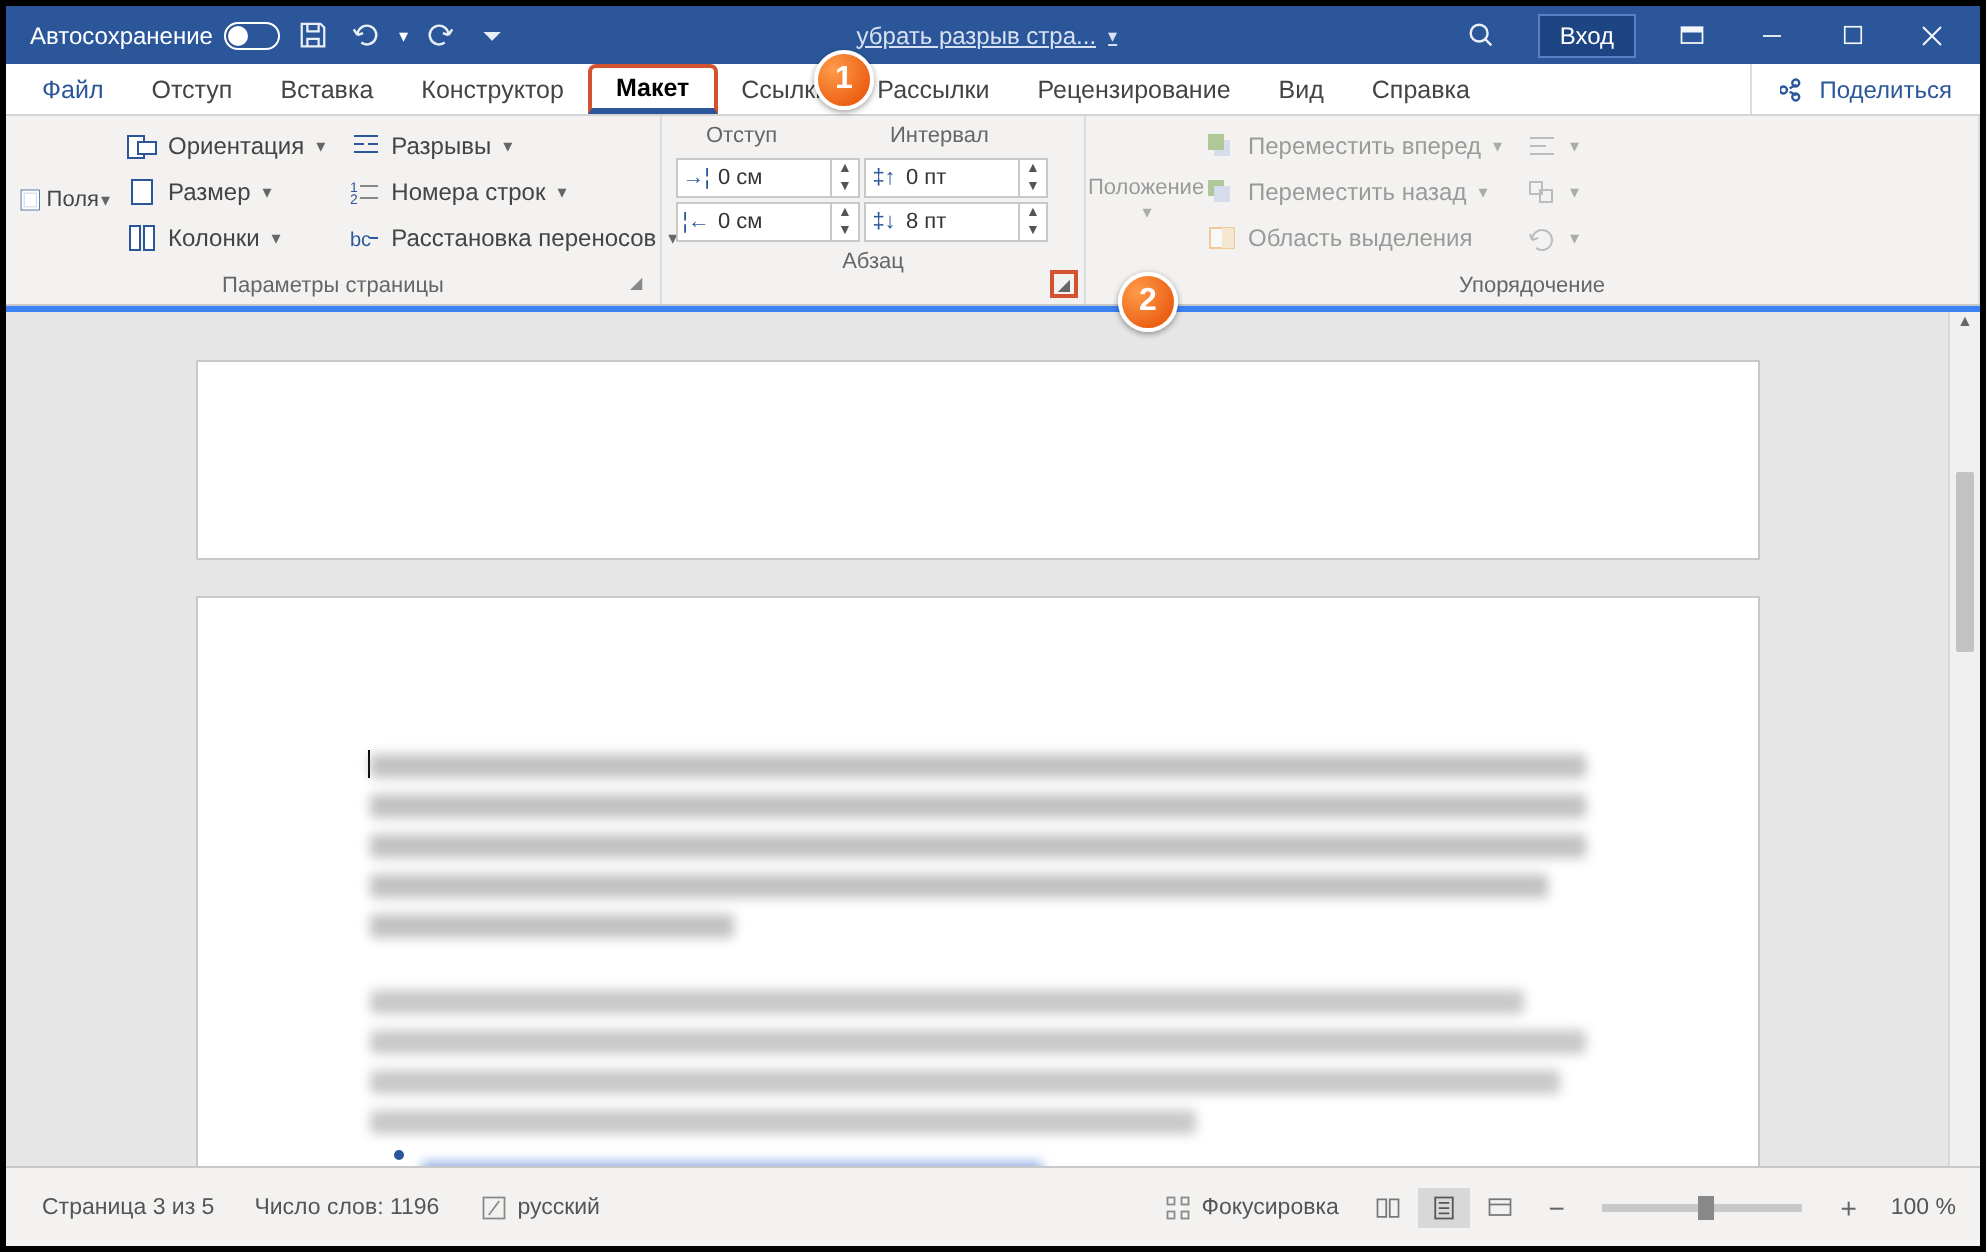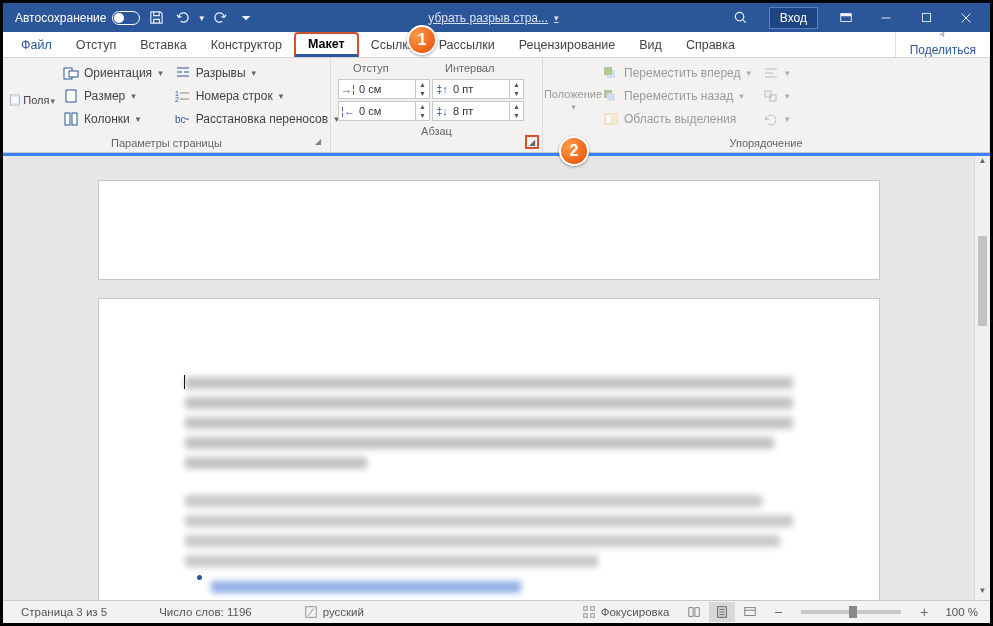--- a/index.html
+++ b/index.html
@@ -71,21 +71,21 @@
     cursor: pointer; font-size: 12.5px;
   }
   .tab.file { color: #2b579a; font-weight: 400; }
   .tab.active {
     border: 2px solid #d35230; border-bottom: 3px solid #2b579a;
     border-radius: 4px 4px 0 0; color: #000; font-weight: 600;
     position: relative; z-index: 2;
   }
   .share-btn {
     margin-left: auto; display: flex; align-items: center; gap: 6px;
-    padding: 0 14px; border-left: 1px solid #ddd; color: #2b579a; cursor: pointer; flex-direction: column;
+    padding: 0 14px; border-left: 1px solid #ddd; color: #2b579a; cursor: pointer;
   }
 
   
   .ribbon {
     height: 95px;
     background: #f3f2f1;
     border-bottom: 1px solid #c8c8c8;
     display: flex;
   }
   .group {
@@ -176,25 +176,24 @@
   .bullet {
     width: 5px; height: 5px; background: #2b579a; border-radius: 50%;
     position: absolute; left: 98px; margin-top: -18px;
   }
   .cursor-line {
     position: absolute; left: 85px; top: 76px; width: 1px; height: 14px; background: #000;
   }
 
   
   .statusbar {
-    position: absolute; left: 0; right: 0; bottom: 0; height: 23px;
+    position: absolute; left: 0; right: 0; bottom: 0; height: 40px;
     background: #f3f2f1; border-top: 1px solid #c8c8c8;
     display: flex; align-items: center; font-size: 11.5px; color: #555;
     padding: 0 8px;
-    gap: 32px;
   }
   .status-seg { padding: 0 10px; display: flex; align-items: center; gap: 5px; }
   .status-right { margin-left: auto; display: flex; align-items: center; gap: 2px; }
   .view-btn {
     width: 26px; height: 20px; display: flex; align-items: center; justify-content: center;
     color: #666; cursor: pointer;
   }
   .view-btn.active { background: #d8d8d8; }
   .zoom-slider {
     width: 100px; height: 4px; background: #c8c8c8; position: relative; margin: 0 8px;

